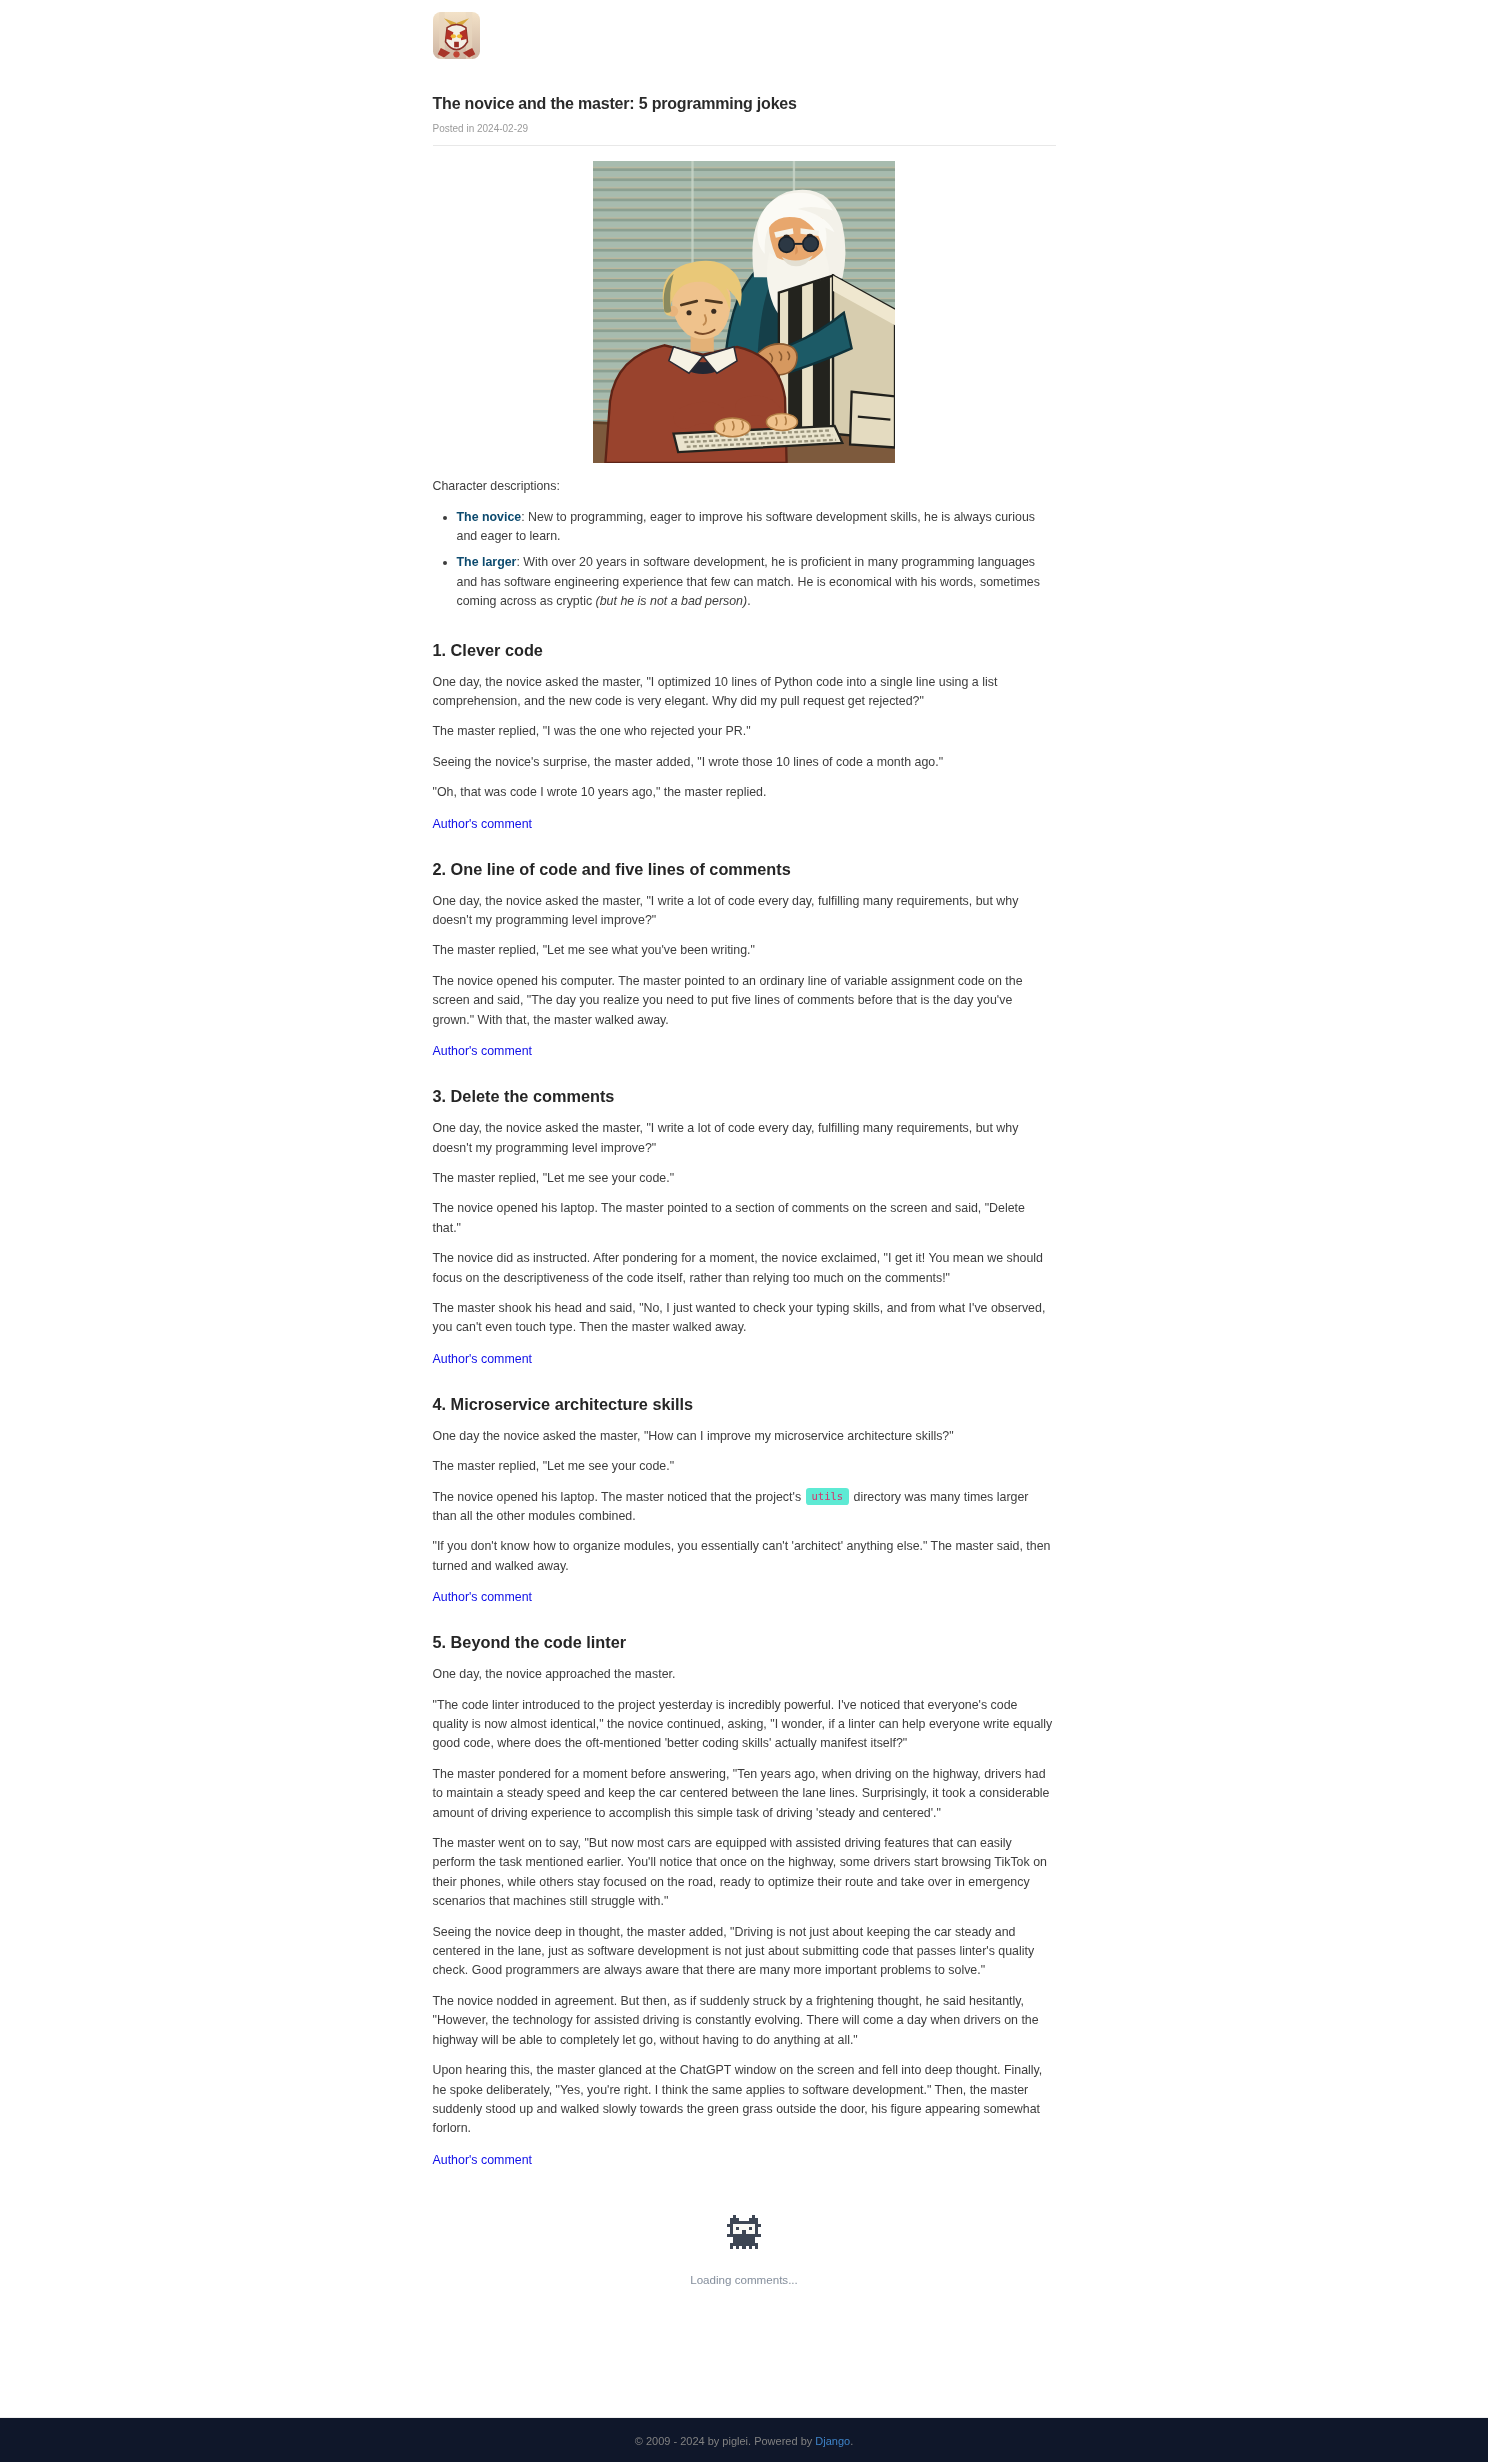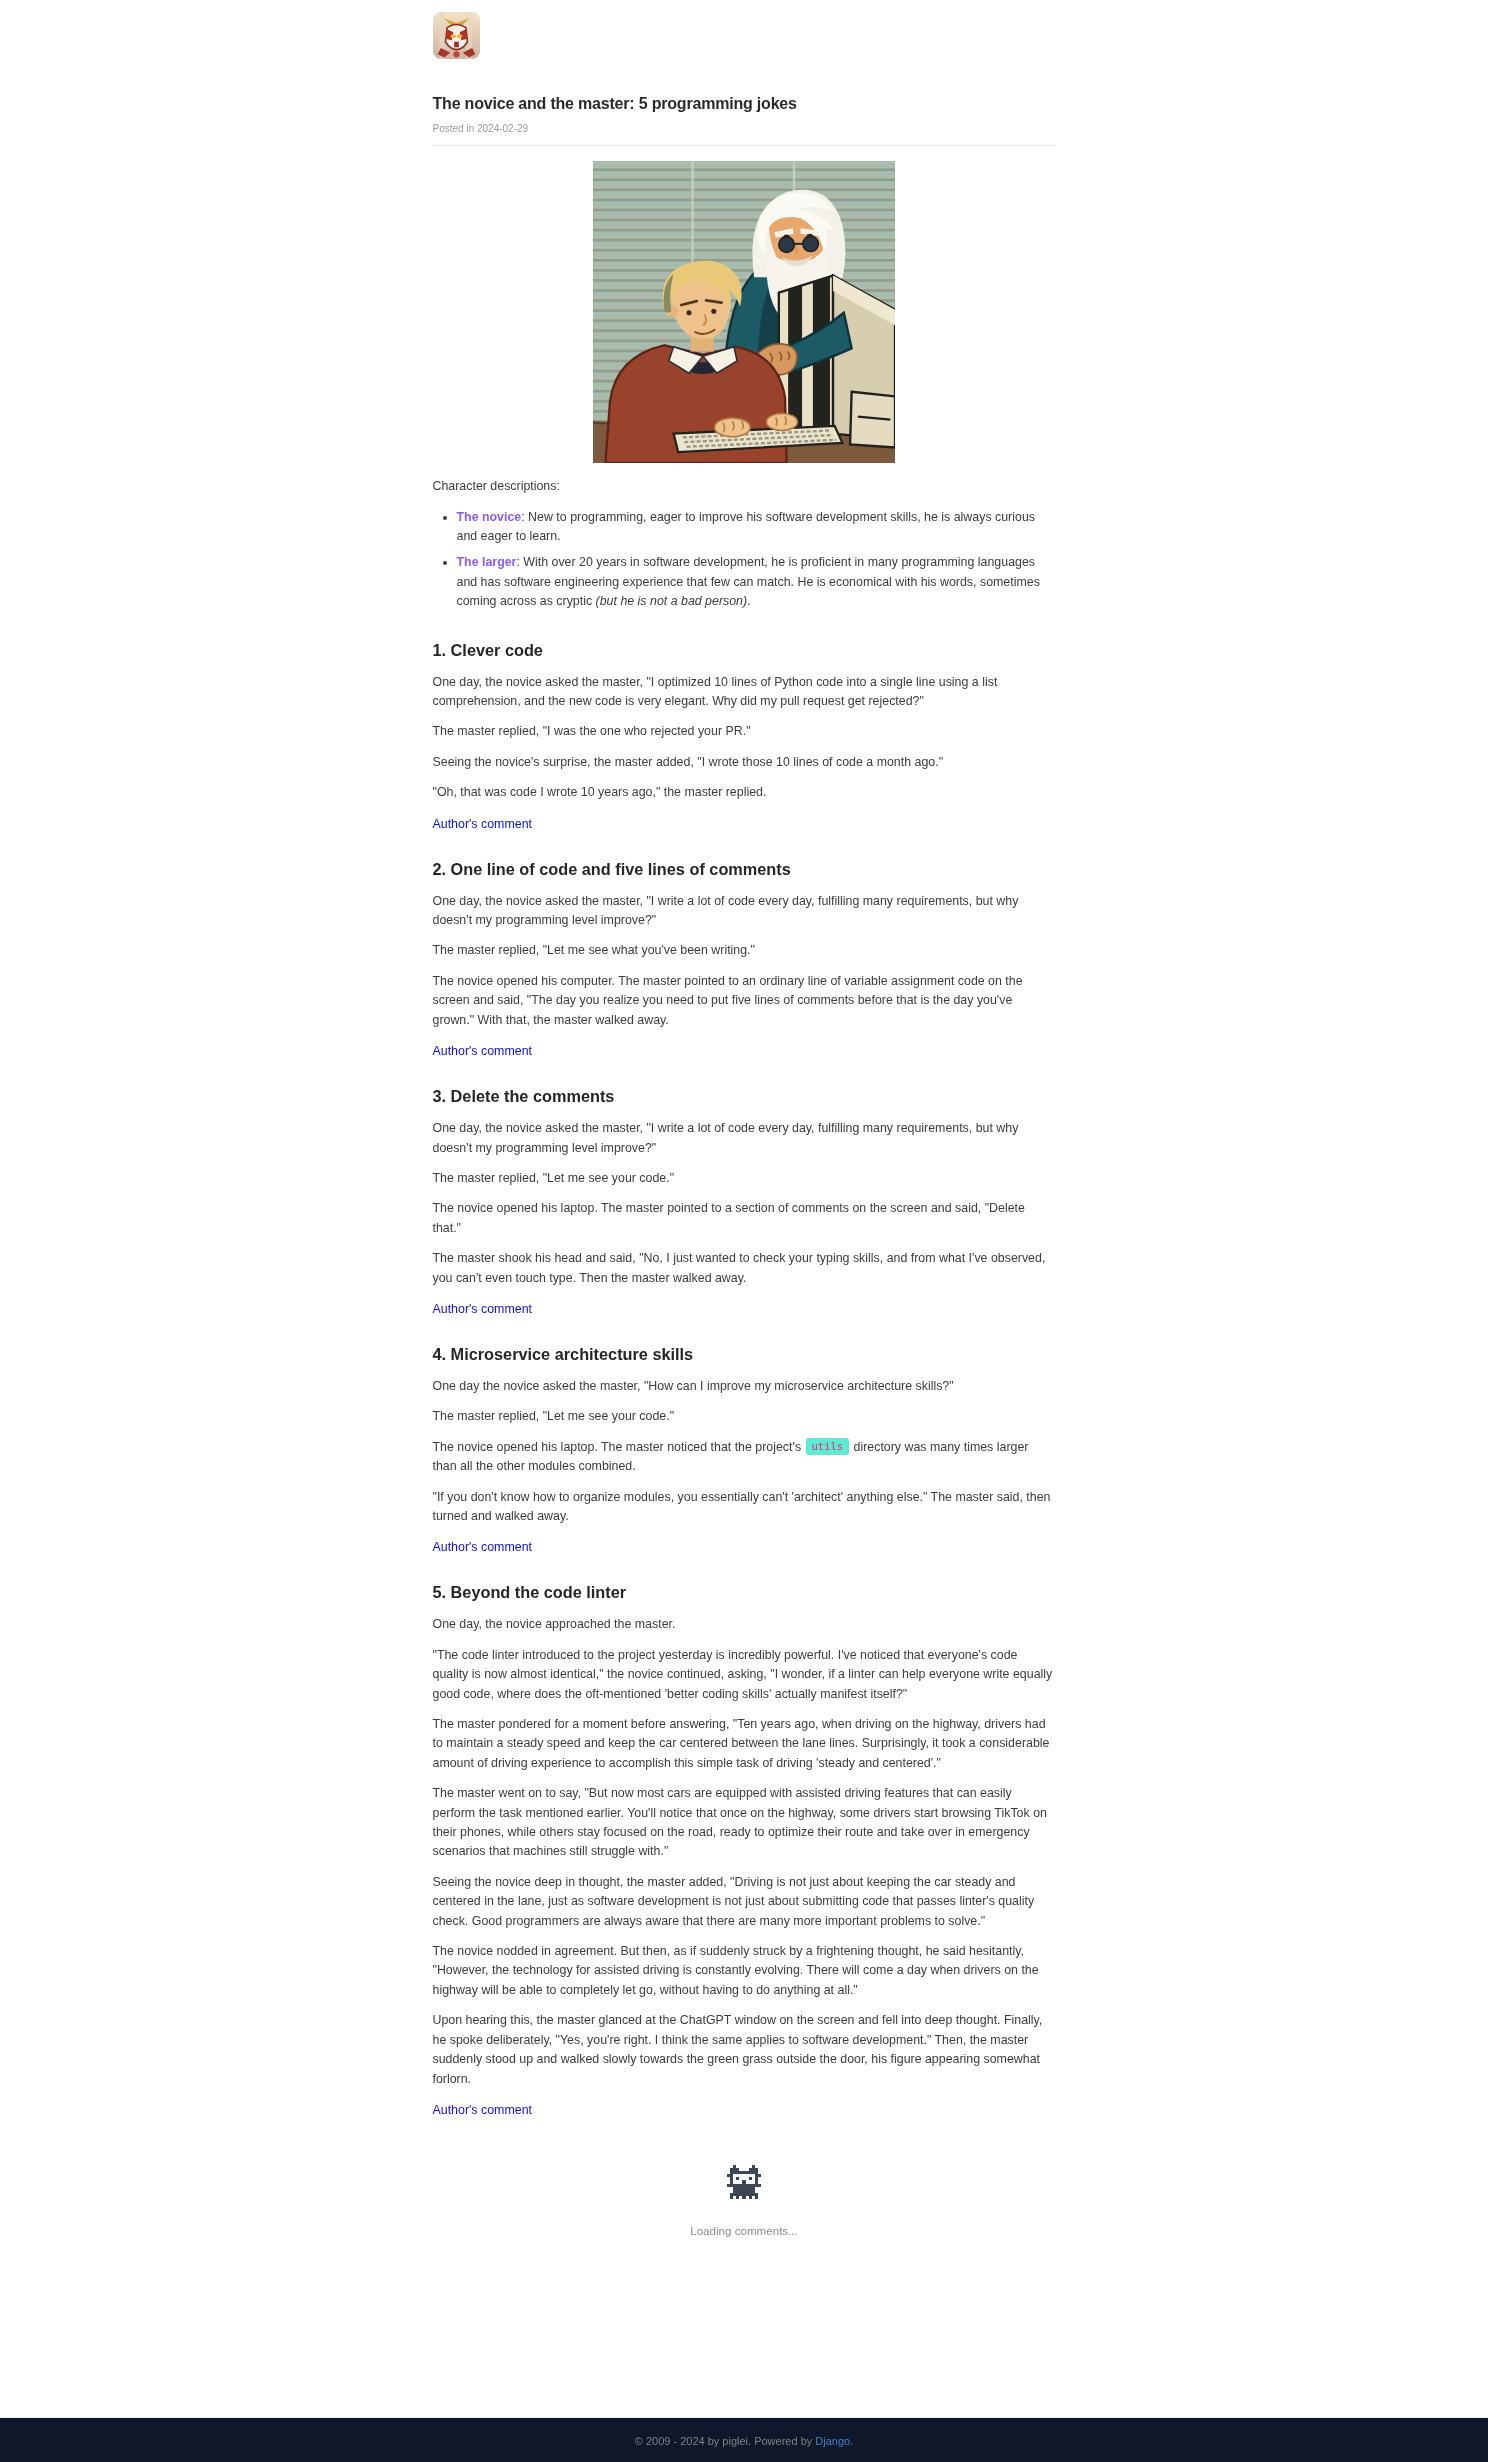--- a/index.html
+++ b/index.html
@@ -52,21 +52,21 @@
     font-size: 12.4px;
     line-height: 19.4px;
     margin: 11px 0;
   }
   .intro-label { margin-top: 17px; }
   ul.chars {
     margin: 7.8px 0 15.5px 0;
     padding-left: 24px;
   }
   li.char-item { margin: 3.1px 0 7px 0; }
-  li.char-item strong { font-weight: 700; color: #8b5cf6; }
+  li.char-item strong { font-weight: 700; color: #0c4a6e; }
   li.char-item em { font-style: italic; }
   h2.sec {
     font-size: 16.3px;
     font-weight: 700;
     color: #262626;
     margin: 29px 0 13px 0;
   }
   p.author-p { margin: 14px 0 11px 0; }
   a.author {
     color: #0f0fe8;
@@ -244,20 +244,21 @@
     <p class="body-p">The master replied, "Let me see what you've been writing."</p>
     <p class="body-p">The novice opened his computer. The master pointed to an ordinary line of variable assignment code on the screen and said, "The day you realize you need to put five lines of comments before that is the day you've grown." With that, the master walked away.</p>
     <p class="author-p"><a href="#" class="author">Author's comment</a></p>
   </section>
 
   <section>
     <h2 class="sec">3. Delete the comments</h2>
     <p class="body-p">One day, the novice asked the master, "I write a lot of code every day, fulfilling many requirements, but why doesn't my programming level improve?"</p>
     <p class="body-p">The master replied, "Let me see your code."</p>
     <p class="body-p">The novice opened his laptop. The master pointed to a section of comments on the screen and said, "Delete that."</p>
+    <p class="body-p">The novice did as instructed. After pondering for a moment, the novice exclaimed, "I get it! You mean we should focus on the descriptiveness of the code itself, rather than relying too much on the comments!"</p>
     <p class="body-p">The master shook his head and said, "No, I just wanted to check your typing skills, and from what I've observed, you can't even touch type. Then the master walked away.</p>
     <p class="author-p"><a href="#" class="author">Author's comment</a></p>
   </section>
 
   <section>
     <h2 class="sec">4. Microservice architecture skills</h2>
     <p class="body-p">One day the novice asked the master, "How can I improve my microservice architecture skills?"</p>
     <p class="body-p">The master replied, "Let me see your code."</p>
     <p class="body-p"><span>The novice opened his laptop. The master noticed that the project's </span><code class="inline">utils</code><span> directory was many times larger than all the other modules combined.</span></p>
     <p class="body-p">"If you don't know how to organize modules, you essentially can't 'architect' anything else." The master said, then turned and walked away.</p>

